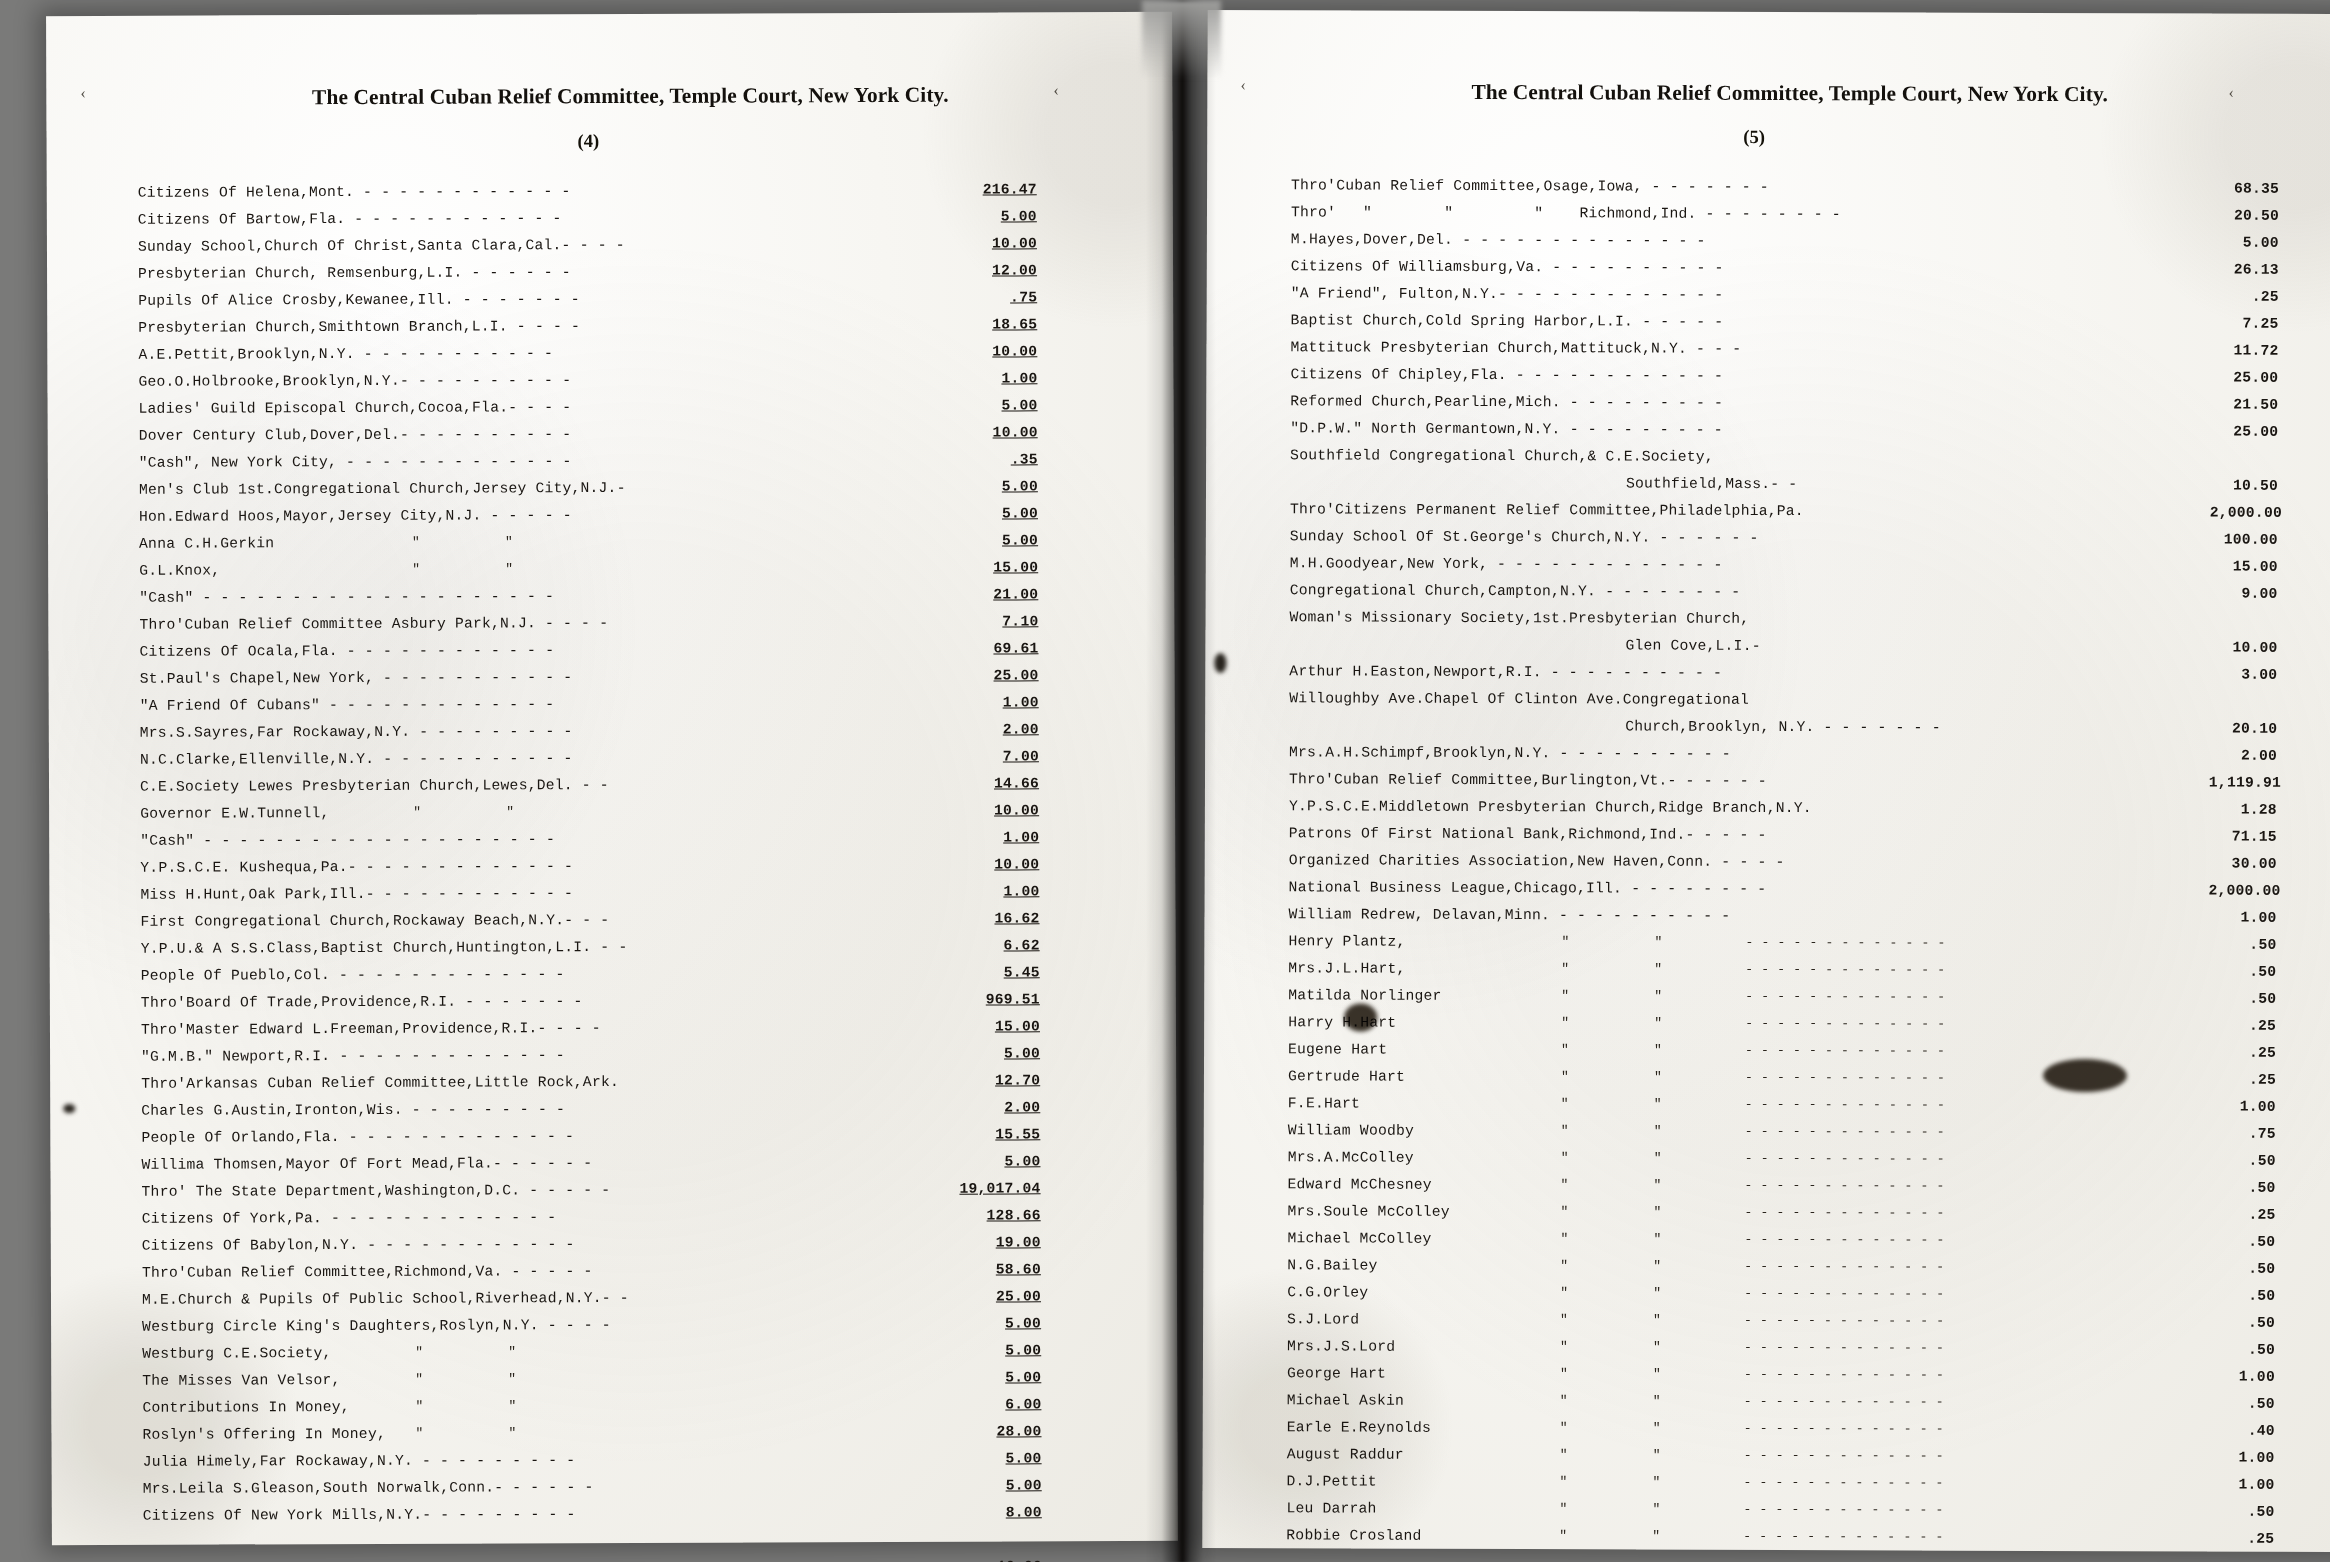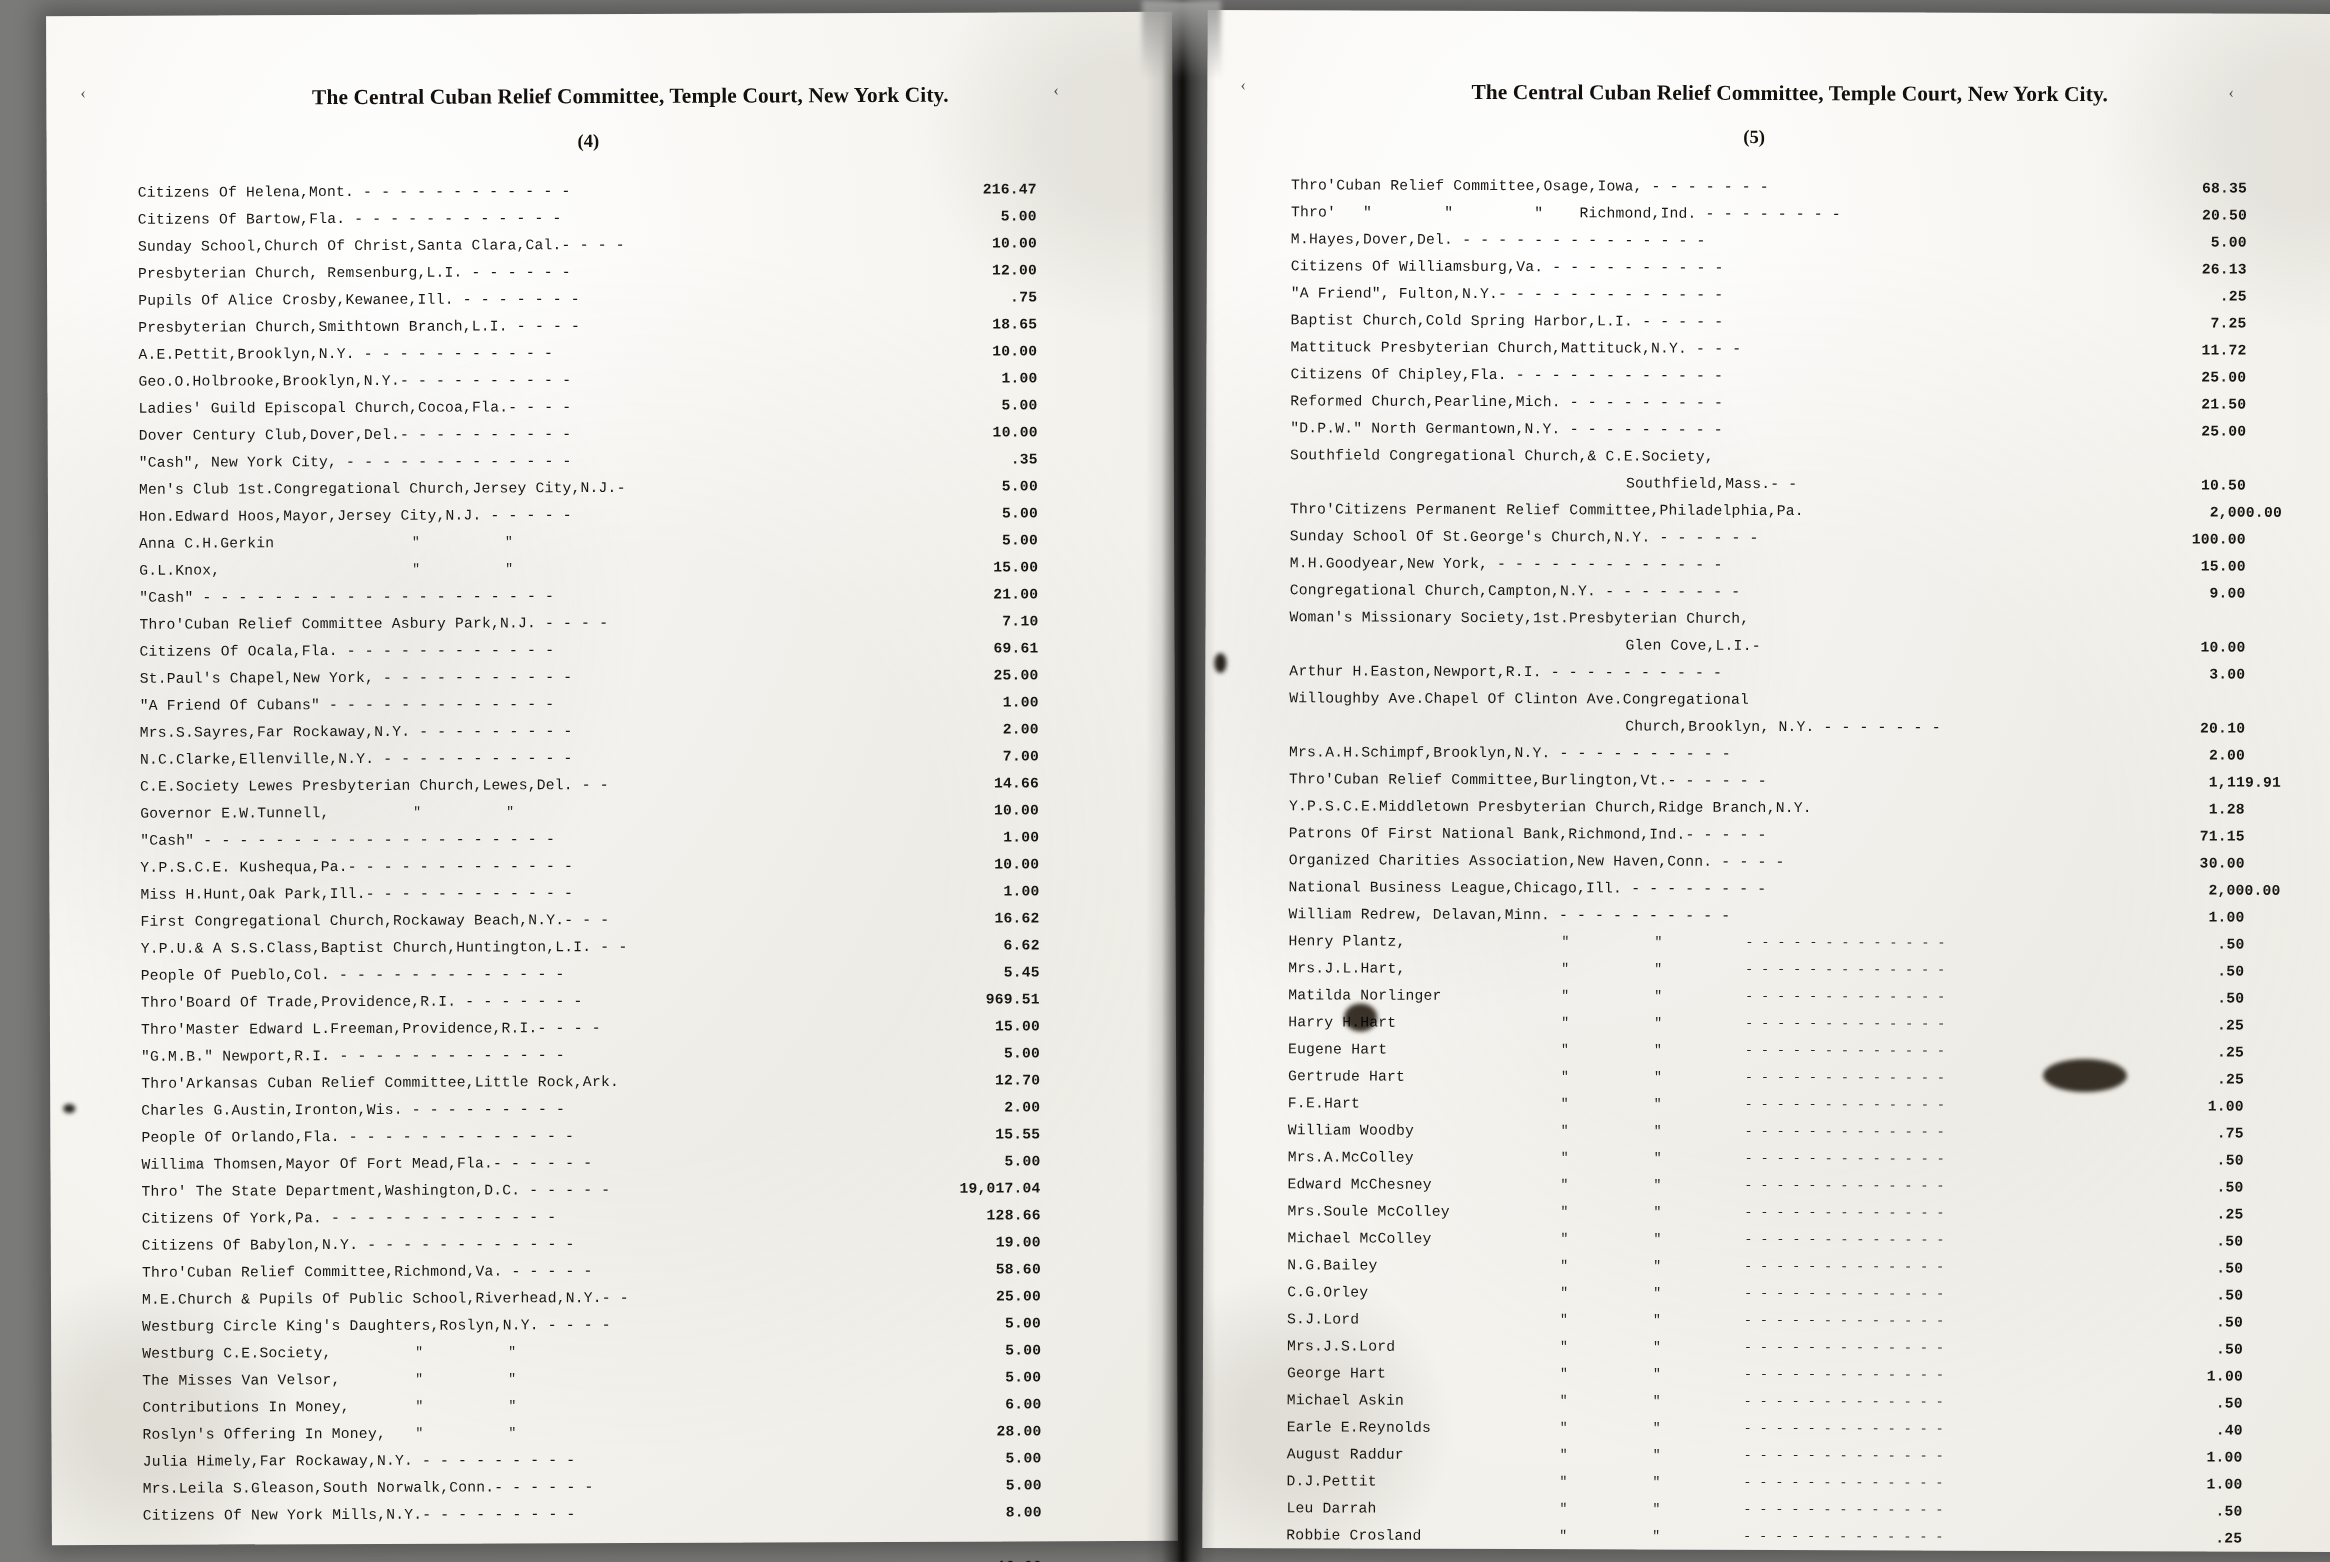--- a/index.html
+++ b/index.html
@@ -126,22 +126,22 @@
     white-space: pre;
   }
   .desc.indent { left: 336px; }
   .amt {
     position: absolute;
     top: 0;
     text-align: right;
     white-space: pre;
     font-weight: bold;
   }
-  #leaf-left  .amt { left: 727px; width: 172px; }
-  #leaf-right .amt { left: 774px; width: 182px; }
+  #leaf-left  .amt { left: 727px; width: 172px; text-decoration: underline; }
+  #leaf-right .amt { left: 806px; width: 182px; }
 
   .amt.wide { left: 652px; width: 247px; }
   #leaf-right .amt.wide { left: 736px; width: 256px; }
 
   
   .ditto {
     position: absolute;
     top: -1.4px;
     font-family: "Liberation Mono", monospace;
     font-size: 13px;

